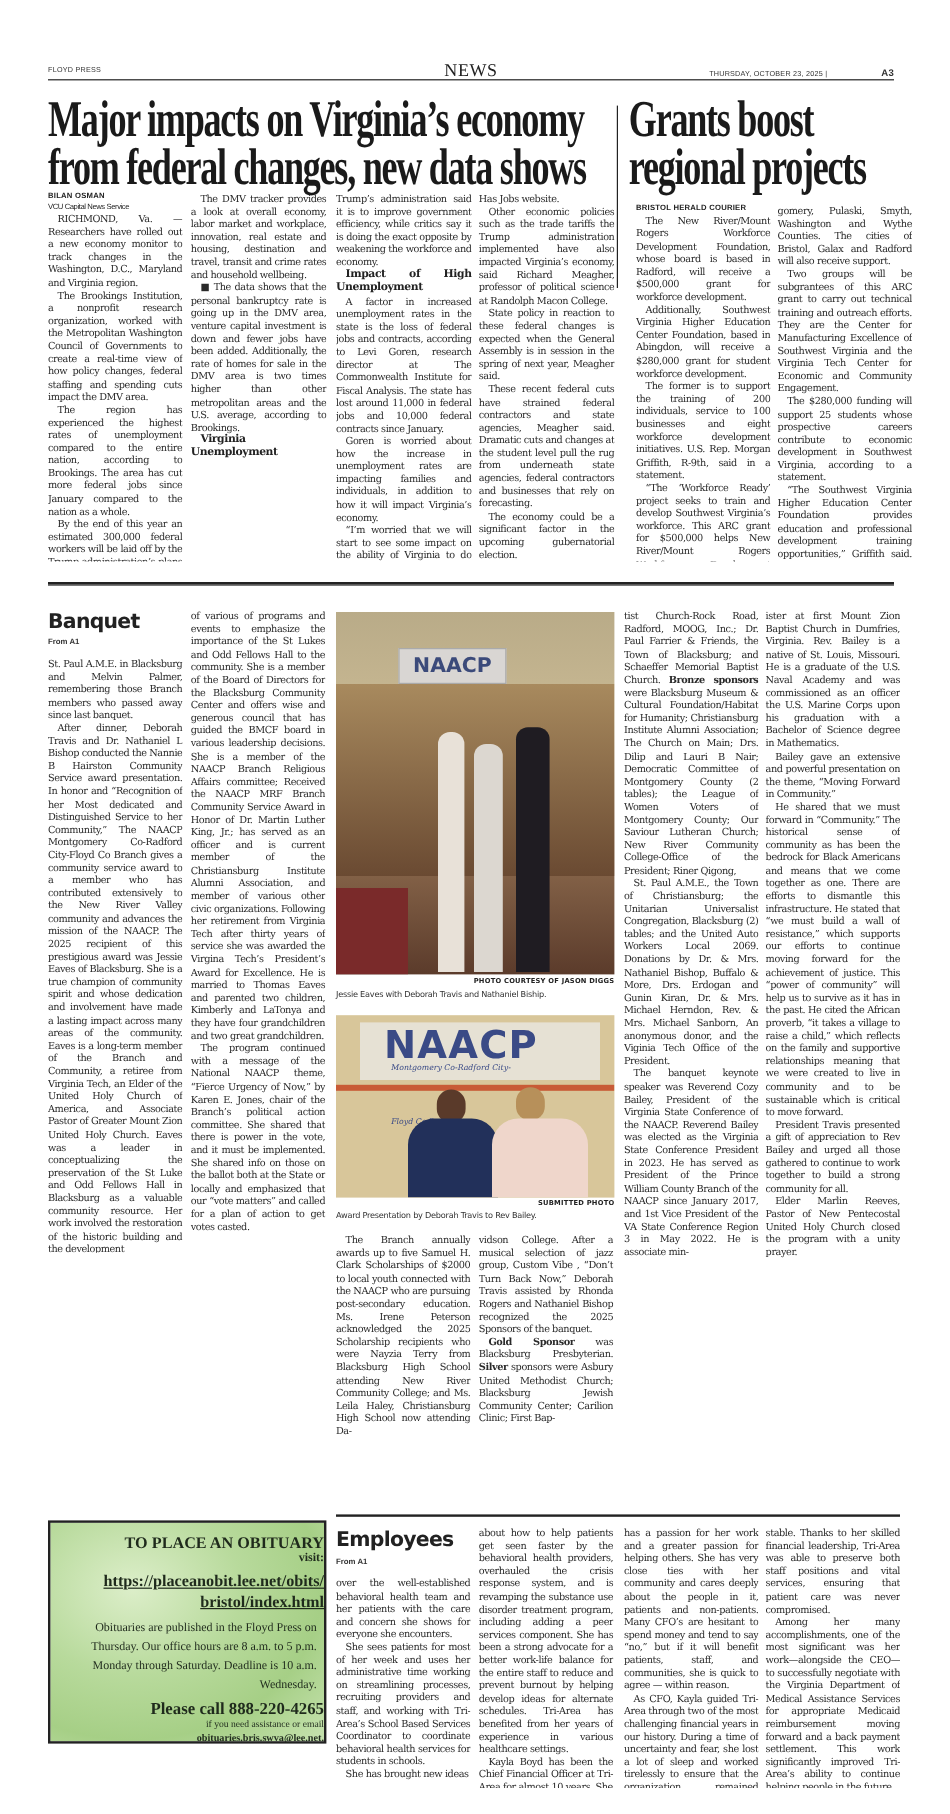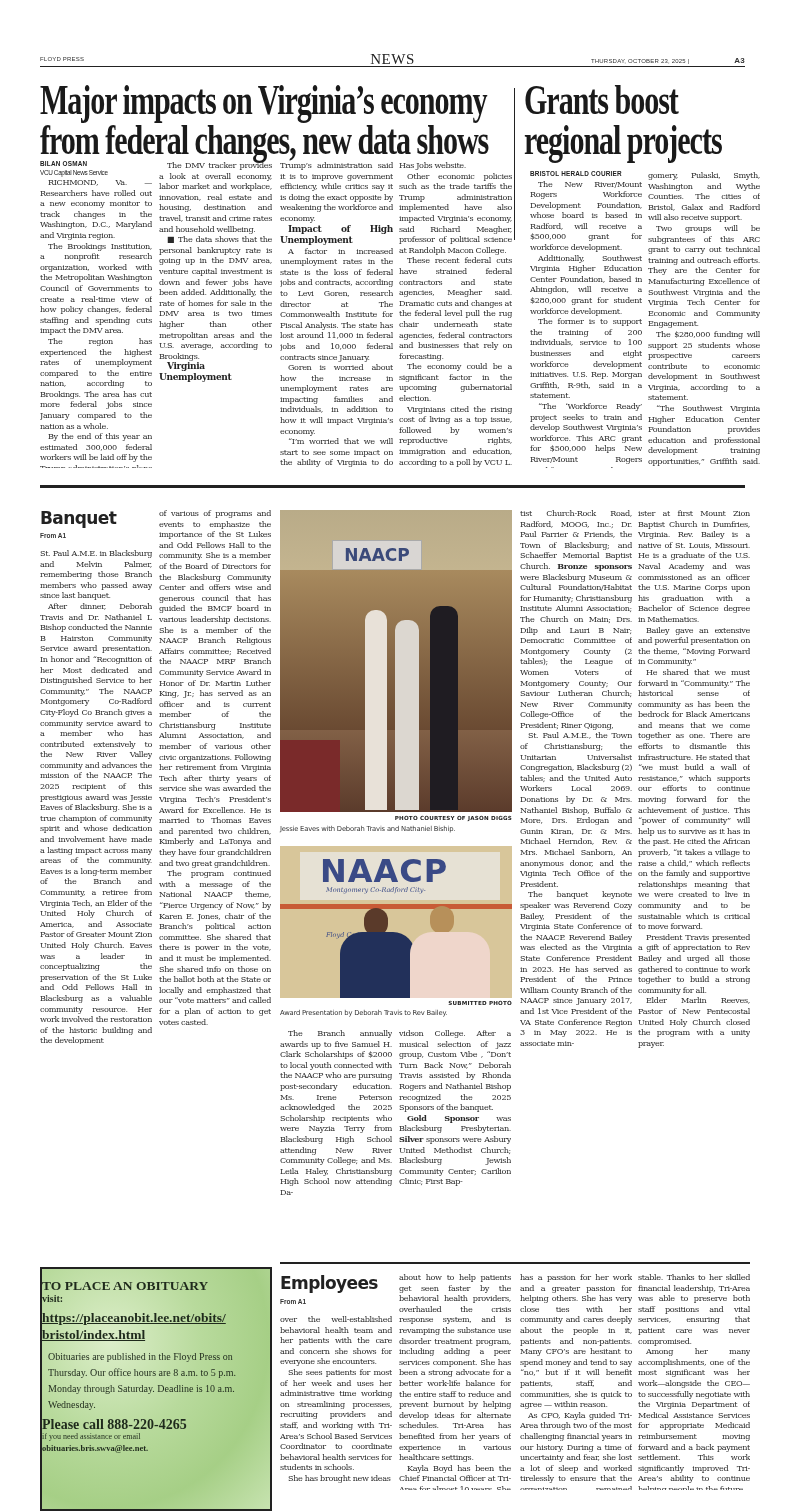--- a/index.html
+++ b/index.html
@@ -21,21 +21,21 @@
   .col h4 { font-family: "DejaVu Serif", serif; font-weight: bold; font-size: 9px; line-height: 11px; color: #222; text-indent: 8px; }
   .byline { font-family: "Liberation Sans", sans-serif; font-size: 6.4px; line-height: 8.5px; color: #222; }
   .byline b { display: block; font-weight: bold; letter-spacing: 0.2px; }
   .rule-double { height: 3px; border-top: 2px solid #222; border-bottom: 1px solid #222; }
   .rule-thick { height: 2px; background: #222; }
   .sec-head { font-family: "DejaVu Sans", sans-serif; font-weight: bold; font-size: 17px; color: #222; letter-spacing: -0.6px; }
   .from { font-family: "Liberation Sans", sans-serif; font-size: 6.5px; font-weight: bold; color: #333; }
   .photo { overflow: hidden; }
   .credit { font-family: "DejaVu Sans", sans-serif; font-weight: bold; font-size: 5.6px; text-align: right; color: #222; letter-spacing: 0.2px; }
   .caption { font-family: "DejaVu Sans", sans-serif; font-size: 6.8px; color: #333; letter-spacing: -0.2px; }
-  .obit { top: 1267px; left: 40px; width: 232px; height: 244px; border: 2px solid #222; background: radial-gradient(ellipse at 30% 30%, #dceec9 0%, #b8da9c 40%, #a6cf86 70%, #c7e3b0 100%); text-align: left; font-family: "Liberation Serif", serif; color: #1f2a1c; }
+  .obit { top: 1267px; left: 40px; width: 232px; height: 186px; border: 2px solid #222; background: radial-gradient(ellipse at 30% 30%, #dceec9 0%, #b8da9c 40%, #a6cf86 70%, #c7e3b0 100%); text-align: right; font-family: "Liberation Serif", serif; color: #1f2a1c; }
   .obit .t1 { font-weight: bold; font-size: 13.5px; margin-top: 10px; line-height: 14px; }
   .obit .t2 { font-weight: bold; font-size: 10px; line-height: 12px; }
   .obit .url { font-weight: bold; font-size: 13.5px; line-height: 17px; text-decoration: underline; margin-top: 4px; display: block; color: #1f2a1c; }
   .obit .body { font-size: 10px; line-height: 16px; margin-top: 6px; padding: 0 6px; }
   .obit .call { font-weight: bold; font-size: 14px; line-height: 12px; margin-top: 6px; }
   .obit .small { font-size: 8px; line-height: 11px; }
   .obit .email { font-weight: bold; font-size: 8.5px; line-height: 12px; }
 </style>
 </head>
 <body>
@@ -81,21 +81,22 @@
   <h4>Impact of High Unemployment</h4>
   <p>A factor in increased unemployment rates in the state is the loss of federal jobs and contracts, according to Levi Goren, research director at The Commonwealth Institute for Fiscal Analysis. The state has lost around 11,000 in federal jobs and 10,000 federal contracts since January.</p>
   <p>Goren is worried about how the increase in unemployment rates are impacting families and individuals, in addition to how it will impact Virginia’s economy.</p>
   <p>“I’m worried that we will start to see some impact on the ability of Virginia to do things like invest in public education and transportation,” Goren said. “So there’s both the sort of direct harm for families and the possible indirect harm through reducing Virginia’s ability to provide services.”</p>
 
 </div>
 
 <div class="abs col" style="top:160px;left:399px;width:113px;height:308px;">
   <p class="noind">Has Jobs website.</p>
   <p>Other economic policies such as the trade tariffs the Trump administration implemented have also impacted Virginia’s economy, said Richard Meagher, professor of political science at Randolph Macon College.</p>
-  <p>These recent federal cuts have strained federal contractors and state agencies, Meagher said. Dramatic cuts and changes at the federal level pull the rug chair underneath state agencies, federal contractors and businesses that rely on forecasting.</p>
+  <p>State policy in reaction to these federal changes is expected when the General Assembly is in session in the spring of next year, Meagher said.</p>
+  <p>These recent federal cuts have strained federal contractors and state agencies, Meagher said. Dramatic cuts and changes at the student level pull the rug from underneath state agencies, federal contractors and businesses that rely on forecasting.</p>
   <p>The economy could be a significant factor in the upcoming gubernatorial election.</p>
   <p>Virginians cited the rising cost of living as a top issue, followed by women’s reproductive rights, immigration and education, according to a poll by VCU L. Douglas Wilder School of Government and Public Affairs on Sept. 9.</p>
 
 </div>
 
 <div class="abs col" style="top:170px;left:530px;width:112px;height:298px;">
   <div class="byline">
       <b>BRISTOL HERALD COURIER</b>
     </div>
   <p>The New River/Mount Rogers Workforce Development Foundation, whose board is based in Radford, will receive a $500,000 grant for workforce development.</p>

